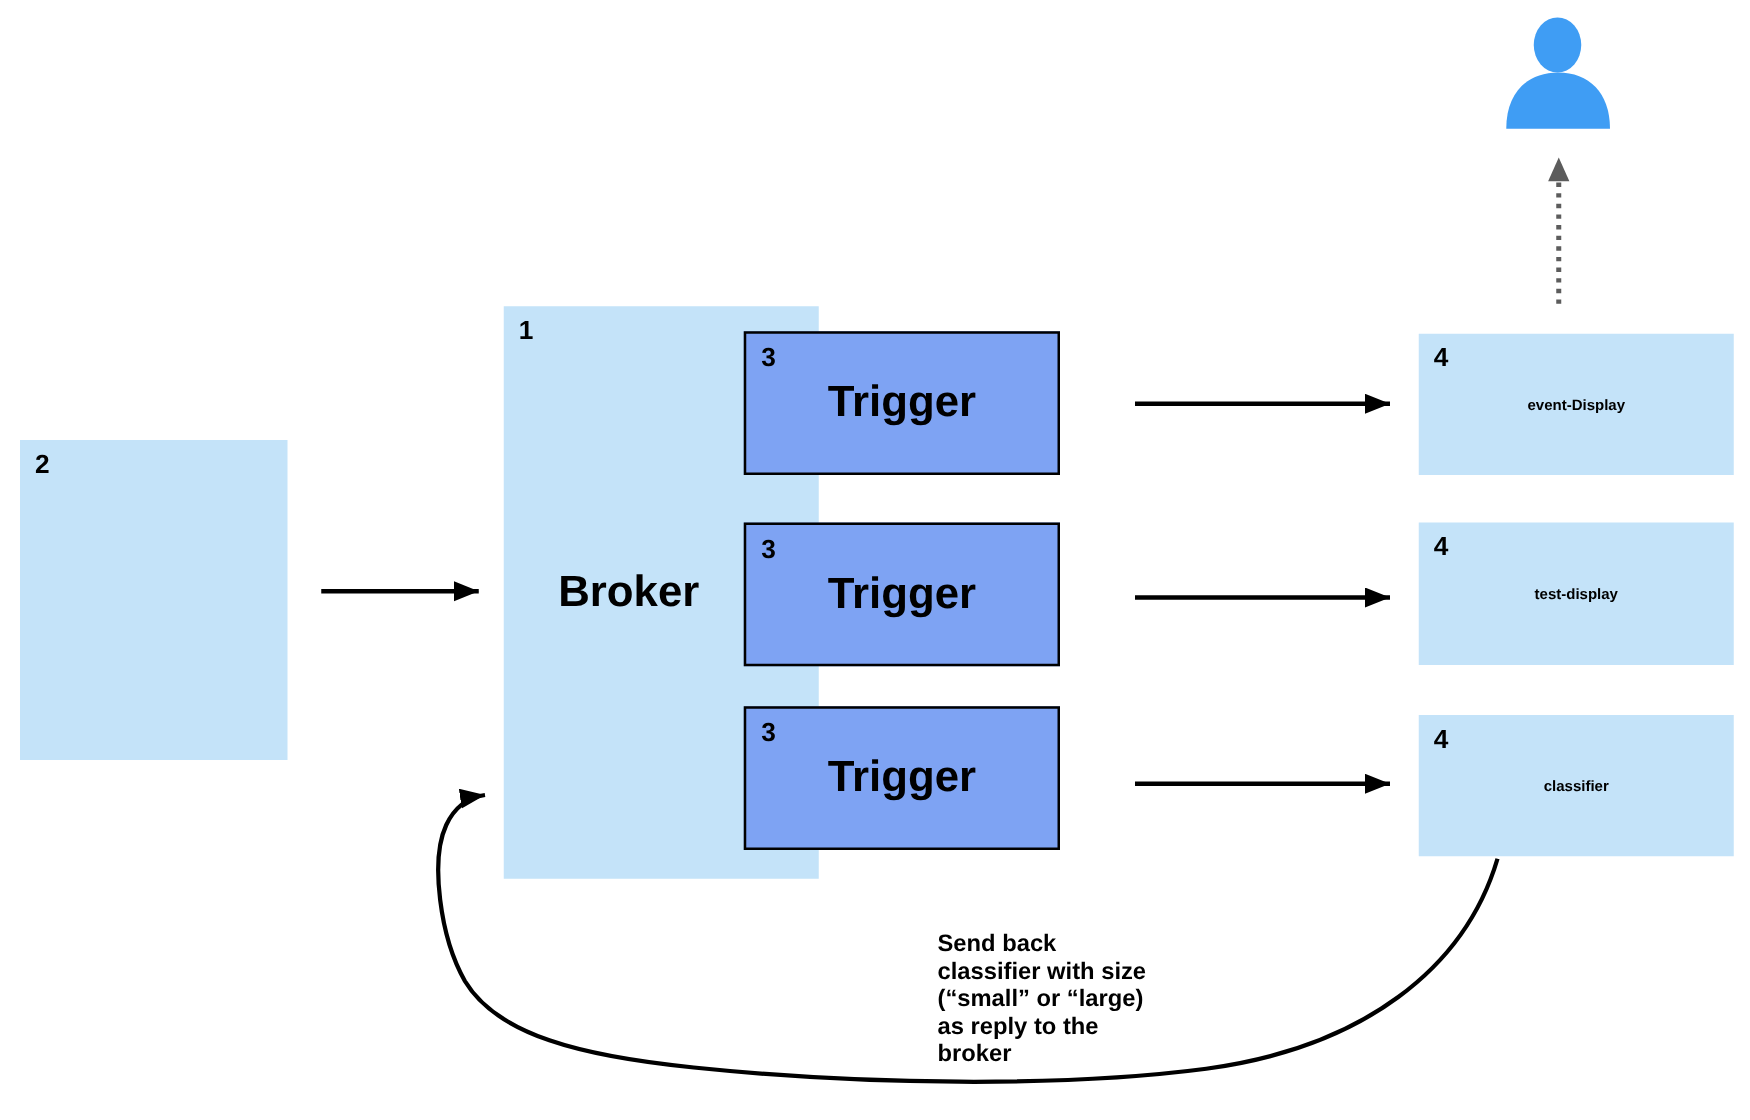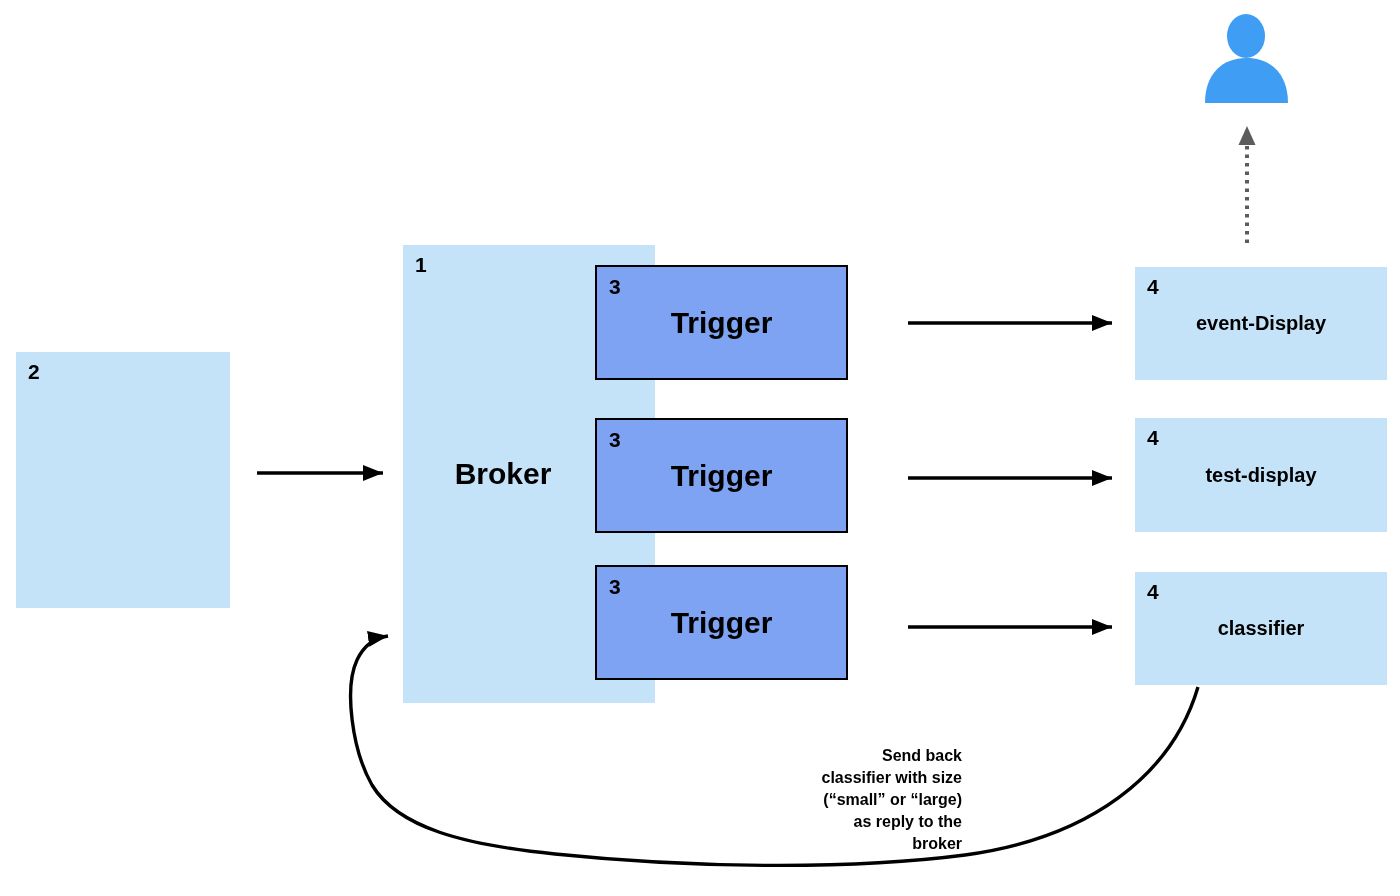--- a/index.html
+++ b/index.html
@@ -23,37 +23,37 @@
   .light{background:var(--box-light-blue,#c4e3f9);}
   .periwinkle{
     background:var(--trigger-blue,#7ea3f3);
     border:2px solid #000;
   }
   .num{
     position:absolute;left:12px;top:8px;
     font-size:21px;font-weight:700;line-height:1.1;
   }
   .title-lg{
-    font-size:30px;font-weight:600;
+    font-size:35px;font-weight:600;
     text-align:center;
     white-space:pre-line;
     line-height:1.45;
   }
   .title-sm{
-    font-size:20px;font-weight:600;
+    font-size:12px;font-weight:600;
     text-align:center;
   }
   #broker-box .title-lg{
     position:absolute;left:0;top:50%;width:200px;
     transform:translateY(-50%);
   }
   #annotation{
     position:absolute;left:750px;top:745px;width:212px;
-    font-size:16px;font-weight:600;line-height:22px;
-    text-align:right;white-space:pre-line;
+    font-size:19px;font-weight:600;line-height:22px;
+    text-align:left;white-space:pre-line;
   }
 </style>
 </head>
 <body>
 
 <div id="canvas">
 
   <svg id="arrow-layer" viewBox="0 0 1400 896" xmlns="http://www.w3.org/2000/svg">
     <defs>
       <marker id="ah-black" markerUnits="userSpaceOnUse" markerWidth="24" markerHeight="20" refX="20" refY="8" orient="auto">

